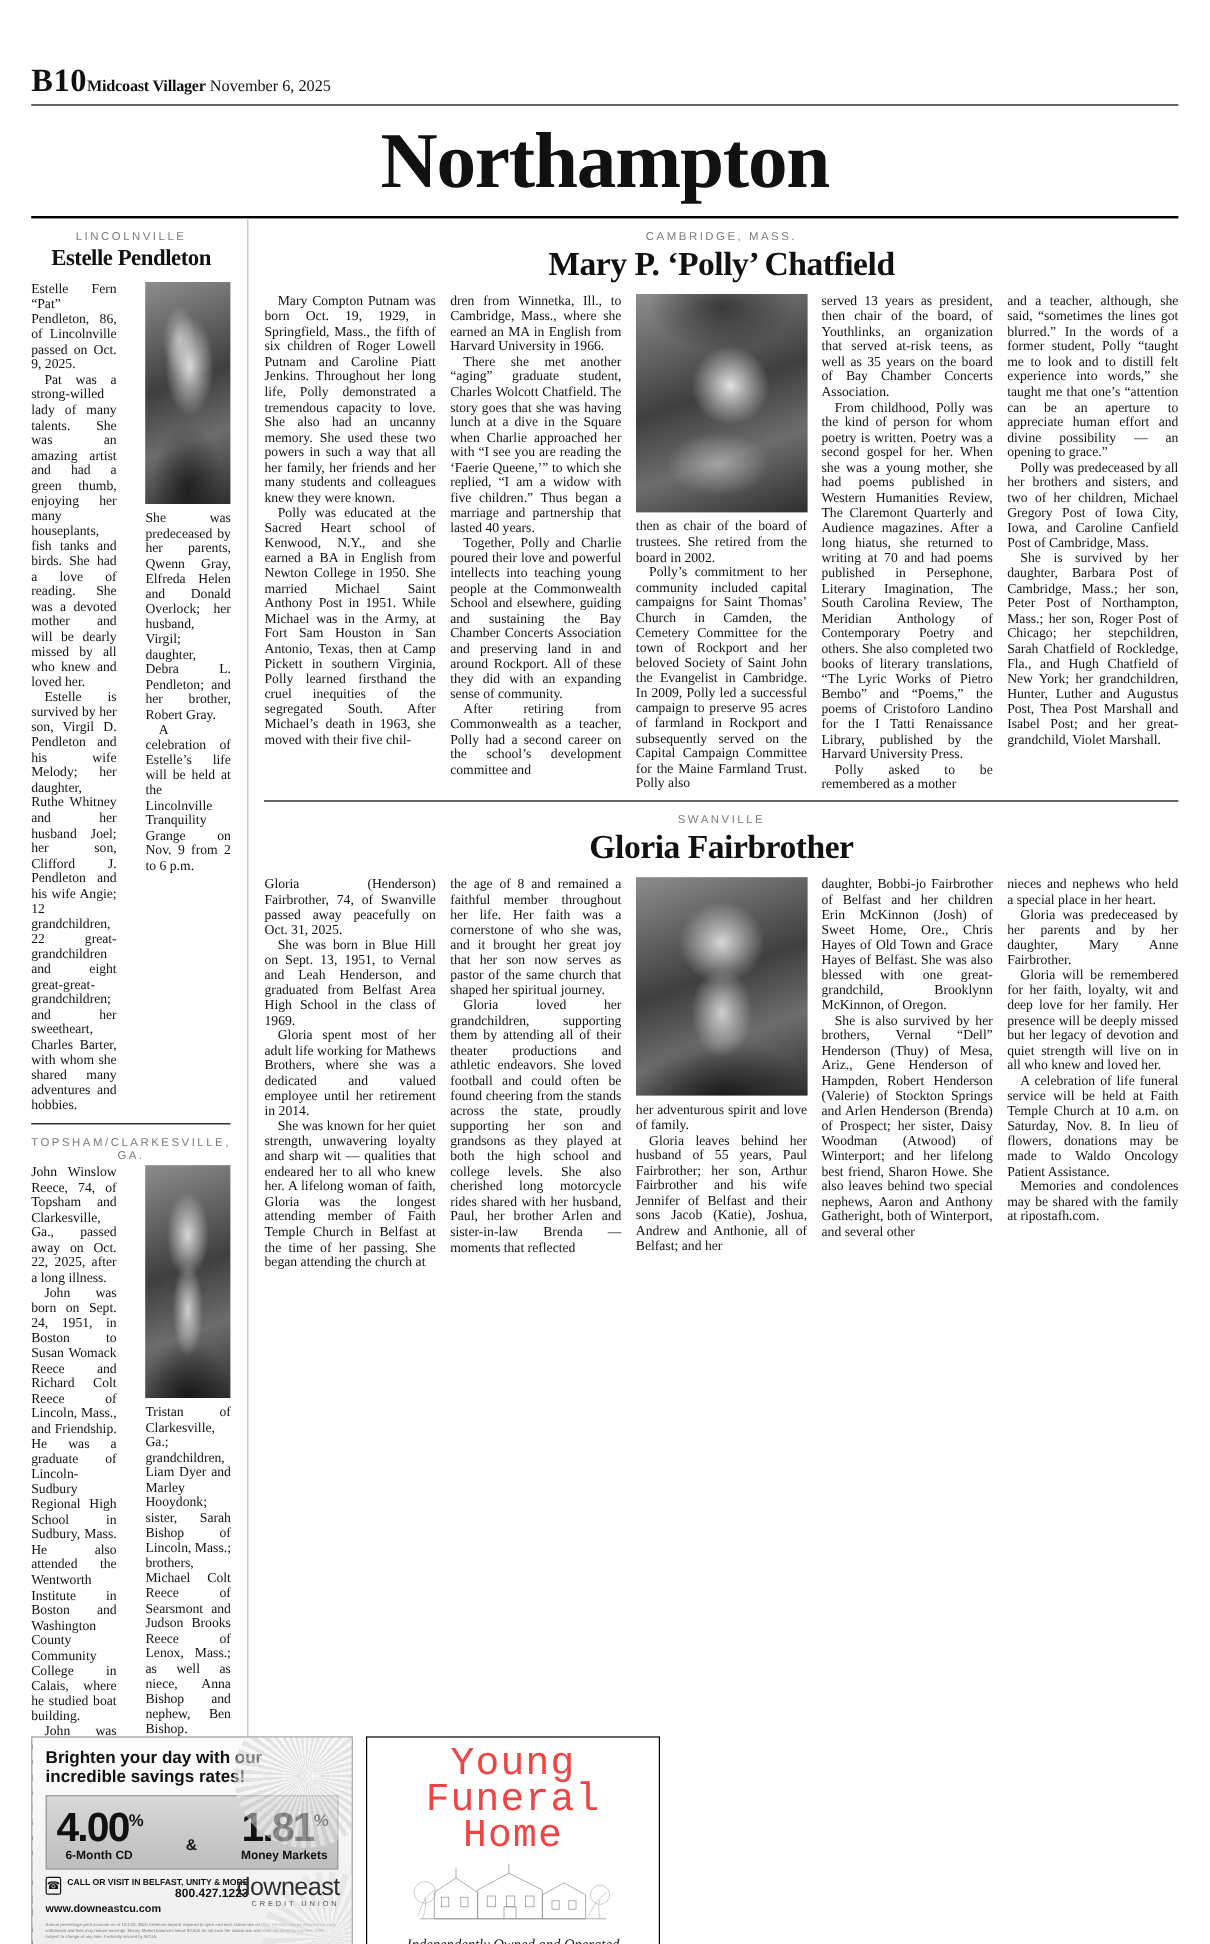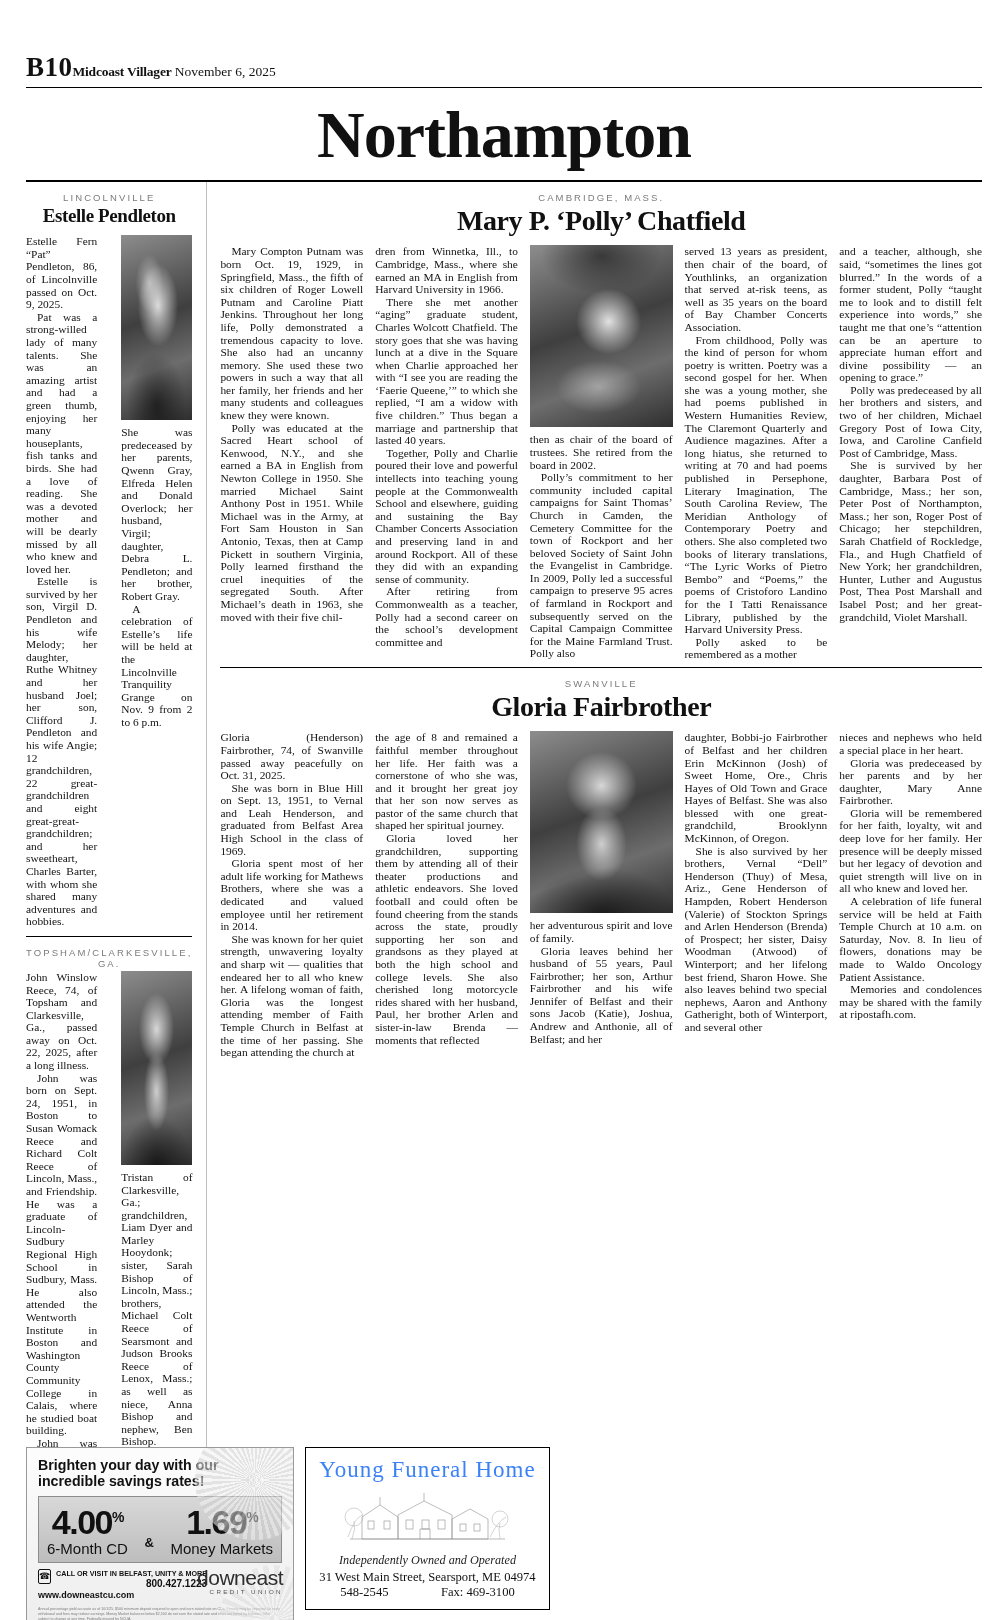--- a/index.html
+++ b/index.html
@@ -102,21 +102,21 @@
   }
   .ad-cu-head { font-family:"Liberation Sans", sans-serif; font-weight:700; font-size:14.2px; line-height:16px; color:#111; }
   .rate-box {
     margin-top:7px; background:linear-gradient(180deg,#d8d8d8,#bdbdbd);
     border:1px solid #8d8d8d; padding:4px 8px 5px;
     display:flex; align-items:center; justify-content:space-between;
   }
   .rate { text-align:center; }
   .rate .num { font-family:"Liberation Sans", sans-serif; font-weight:700; font-size:34px; line-height:32px; letter-spacing:-1.5px; }
   .rate .num sup { font-size:14px; font-weight:700; vertical-align:super; }
-  .rate .lbl { font-family:"Liberation Sans", sans-serif; font-weight:400; font-size:15px; margin-top:2px; }
+  .rate .lbl { font-family:"Liberation Sans", sans-serif; font-weight:700; font-size:10px; margin-top:2px; }
   .amp { font-family:"Liberation Sans", sans-serif; font-weight:700; font-size:13px; padding:0 3px; align-self:flex-end; margin-bottom:7px;}
   .ad-contact { display:flex; align-items:flex-start; margin-top:6px; }
   .phone-ico {
     width:13px; height:15px; border:1.4px solid #111; border-radius:2px;
     margin-right:5px; position:relative; flex:0 0 auto;
   }
   .phone-ico::after{ content:"\260E"; position:absolute; inset:0; font-size:9px; text-align:center; line-height:13px;}
   .ad-contact-txt { font-family:"Liberation Sans", sans-serif; font-size:7.2px; font-weight:700; line-height:9.5px;text-align:right; }
   .ad-contact-txt .big { font-size:10px; }
   .ad-web { font-family:"Liberation Sans", sans-serif; font-size:9px; font-weight:700; margin-top:2px; }
@@ -125,21 +125,21 @@
   .ad-brand .b2 { font-family:"Liberation Sans", sans-serif; font-size:6.2px; letter-spacing:2.4px; color:#555; }
   .ad-fine { font-family:"Liberation Sans", sans-serif; font-size:3.6px; line-height:4.6px; color:#7c7c7c; margin-top:7px; }
   .ad-swirl { position:absolute; right:-22px; top:-28px; width:120px; height:120px; border-radius:50%;
               background:repeating-conic-gradient(from 0deg,#cfcfcf 0 4deg,#f2f2f2 4deg 8deg); opacity:.55;}
   .ad-swirl2 { position:absolute; right:-36px; bottom:-46px; width:110px; height:110px; border-radius:50%;
               background:repeating-conic-gradient(from 0deg,#dcdcdc 0 6deg,#f5f5f5 6deg 12deg); opacity:.5;}
 
   .ad-funeral {
     border:1.4px solid #000; background:#fff; text-align:center; padding:7px 8px 9px;
   }
-  .fh-name { font-family:Liberation Serif, serif; font-size:23px; letter-spacing:1px; color:#3b82f6; line-height:30px;}
+  .fh-name { font-family:Liberation Mono, monospace; font-size:33px; letter-spacing:1px; color:#ef4444; line-height:30px;}
   .fh-house { width:175px; height:62px; margin:2px auto 4px; position:relative; }
   .fh-ital { font-style:italic; font-size:12.2px; color:#222; }
   .fh-addr { font-size:12.6px; line-height:16px; margin-top:1px; }
   .fh-row { display:flex; justify-content:space-around; font-size:12.6px; }
 </style>
 </head>
 <body>
 
 <div class="page">
 
@@ -283,21 +283,21 @@
         <div>Brighten your day with our</div>
         <div>incredible savings rates!</div>
       </div>
       <div class="rate-box">
         <div class="rate">
           <div class="num"><span>4.00</span><sup>%</sup></div>
           <div class="lbl">6-Month CD</div>
         </div>
         <div class="amp">&amp;</div>
         <div class="rate">
-          <div class="num"><span>1.69</span><sup>%</sup></div>
+          <div class="num"><span>1.81</span><sup>%</sup></div>
           <div class="lbl">Money Markets</div>
         </div>
       </div>
       <div class="ad-contact">
         <div class="phone-ico"></div>
         <div class="ad-contact-txt">
           <div>CALL OR VISIT IN BELFAST, UNITY &amp; MORE</div>
           <div class="big">800.427.1223</div>
         </div>
       </div>

